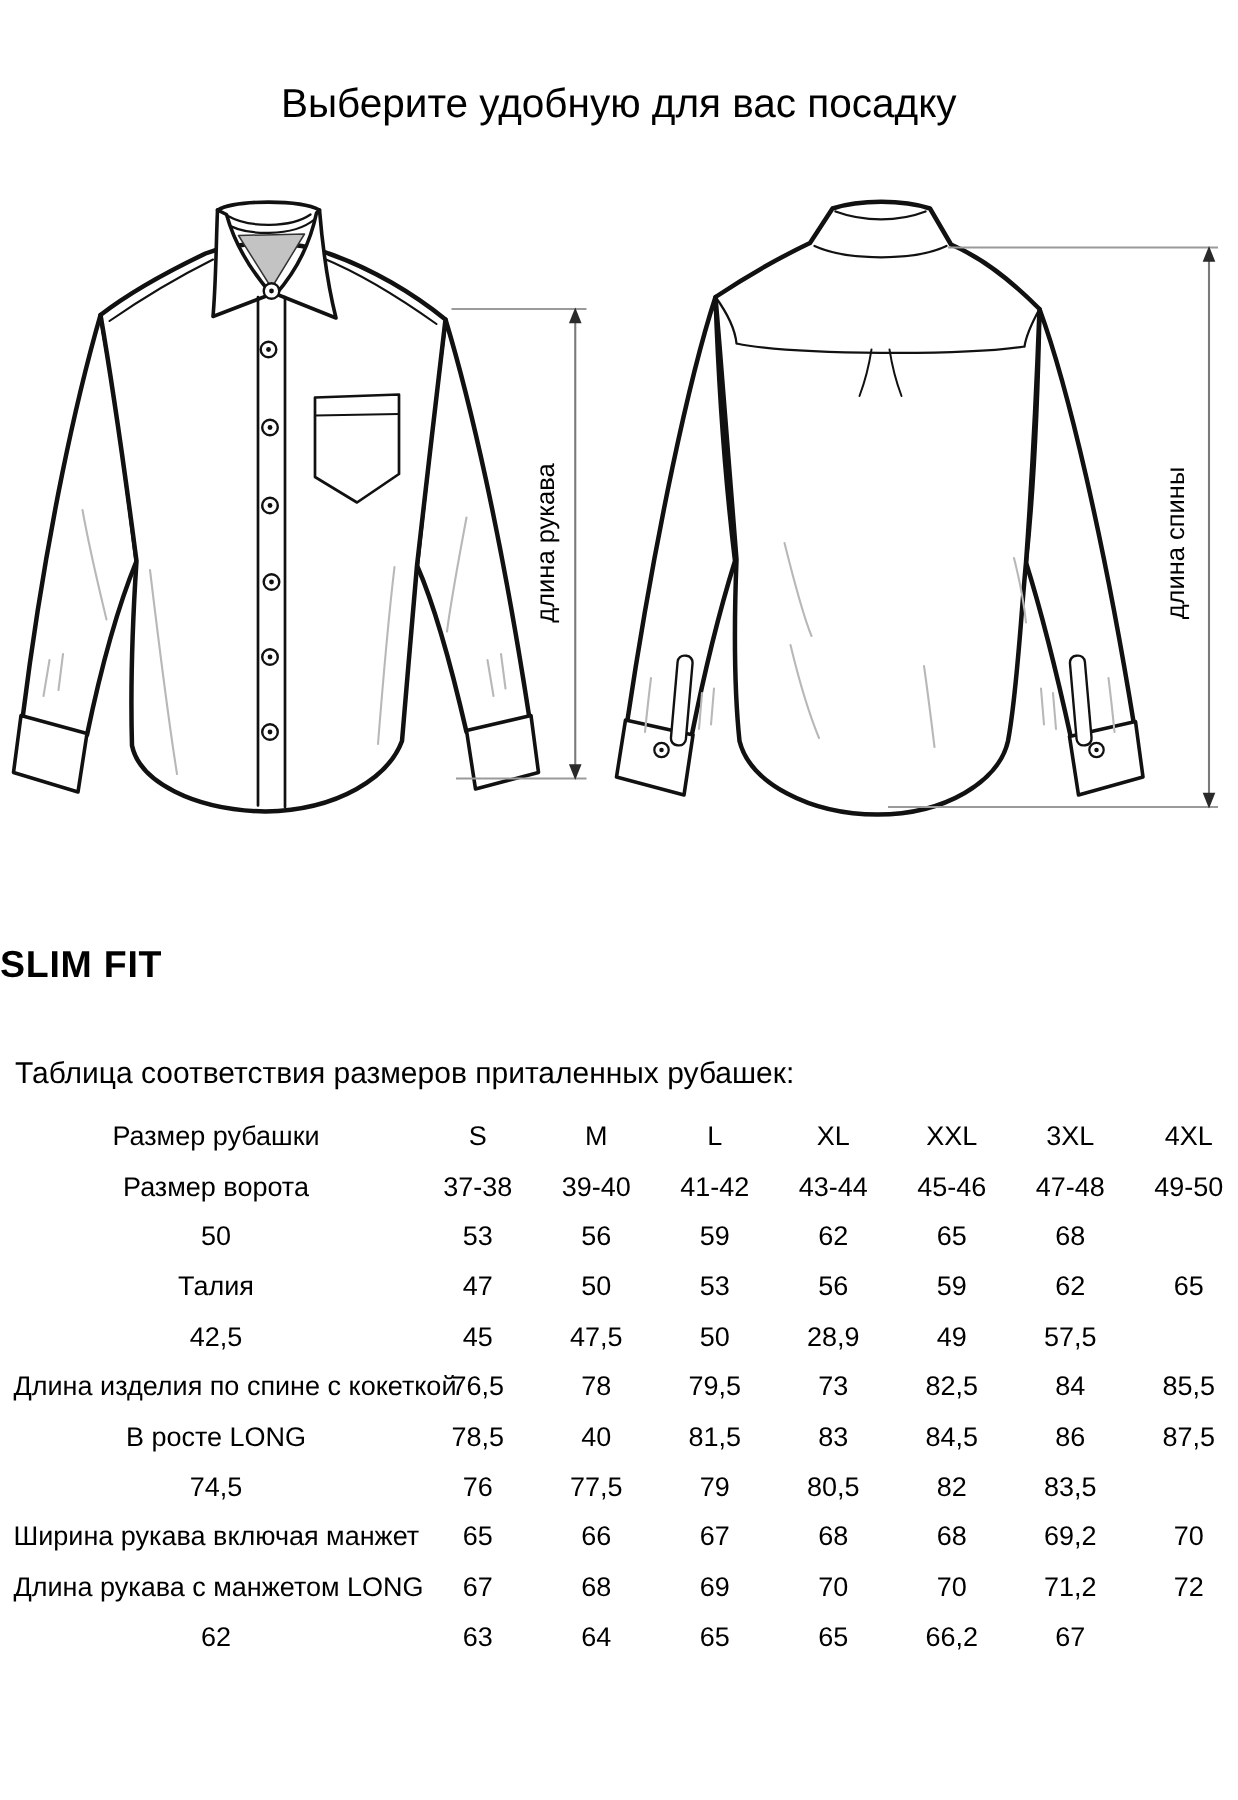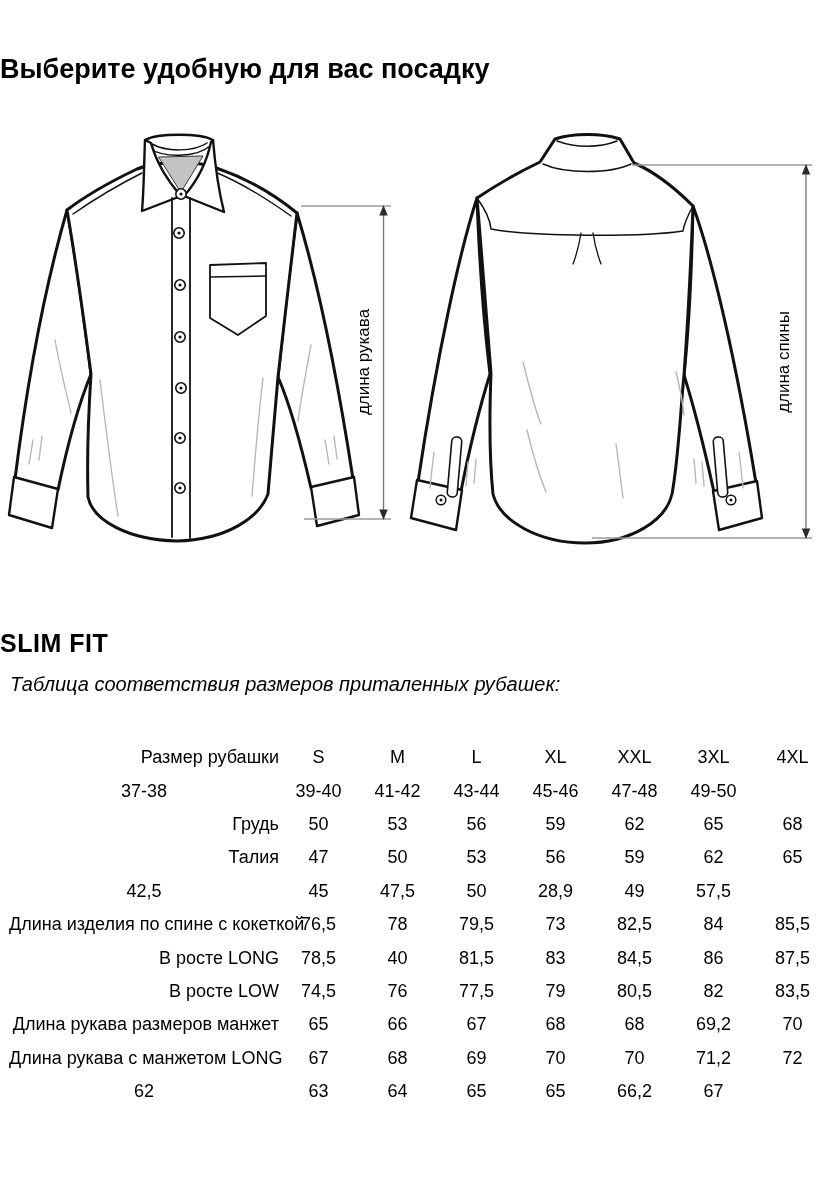--- a/index.html
+++ b/index.html
@@ -3,41 +3,41 @@
 <meta charset="utf-8">
 <style>
   html,body { margin:0; padding:0; }
   body {
     width:825px; height:1200px; position:relative; background:#ffffff;
     font-family:"Liberation Sans","DejaVu Sans",sans-serif; color:#000;
     overflow:hidden;
   }
   .page-title {
     position:absolute; top:52px; left:0; width:825px;
-    font-size:27px; line-height:34px; color:#000;font-weight:bold;
+    text-align:center; font-size:27px; line-height:34px; color:#000;
   }
   #diagram-svg { position:absolute; top:0; left:0; }
   #diagram-svg text {
     font-family:"Liberation Sans","DejaVu Sans",sans-serif;
     font-size:17px; fill:#000;
   }
   .fit-heading {
     position:absolute; left:0; top:629px;
     font-size:25px; font-weight:bold; letter-spacing:0.5px;
   }
   .fit-subtitle {
-    position:absolute; left:10px; top:672px;
-    font-size:20px; line-height:25px;font-style:italic;
+    position:absolute; left:10px; top:704px;
+    font-size:20px; line-height:25px;
   }
   .size-table { position:absolute; left:9px; top:741px; width:823px; }
   .trow {
     display:grid; grid-template-columns:270px repeat(7,79px);
     height:33.4px; align-items:center; font-size:18px;
   }
-  .trow .lbl { text-align:right; white-space:nowrap; }
+  .trow .lbl { text-align:center; white-space:nowrap; }
   .trow .val { text-align:center; }
 </style>
 </head>
 <body>
 
 <div class="page-title">Выберите удобную для вас посадку</div>
 
 <svg id="diagram-svg" width="825" height="600" viewBox="0 0 825 600" aria-hidden="true">
 
   <g fill="none" stroke="#111" stroke-width="3" stroke-linejoin="round" stroke-linecap="round">
@@ -178,30 +178,30 @@
       <div class="lbl">Размер рубашки</div>
       <div class="val">S</div>
       <div class="val">M</div>
       <div class="val">L</div>
       <div class="val">XL</div>
       <div class="val">XXL</div>
       <div class="val">3XL</div>
       <div class="val">4XL</div>
     </div>
     <div class="trow">
+      <div class="lbl">Размер ворота</div>
       <div class="val">37-38</div>
       <div class="val">39-40</div>
       <div class="val">41-42</div>
       <div class="val">43-44</div>
       <div class="val">45-46</div>
       <div class="val">47-48</div>
       <div class="val">49-50</div>
     </div>
     <div class="trow">
-      <div class="lbl">Грудь</div>
       <div class="val">50</div>
       <div class="val">53</div>
       <div class="val">56</div>
       <div class="val">59</div>
       <div class="val">62</div>
       <div class="val">65</div>
       <div class="val">68</div>
     </div>
     <div class="trow">
       <div class="lbl">Талия</div>
@@ -236,31 +236,30 @@
       <div class="lbl">В росте LONG</div>
       <div class="val">78,5</div>
       <div class="val">40</div>
       <div class="val">81,5</div>
       <div class="val">83</div>
       <div class="val">84,5</div>
       <div class="val">86</div>
       <div class="val">87,5</div>
     </div>
     <div class="trow">
-      <div class="lbl">В росте LOW</div>
       <div class="val">74,5</div>
       <div class="val">76</div>
       <div class="val">77,5</div>
       <div class="val">79</div>
       <div class="val">80,5</div>
       <div class="val">82</div>
       <div class="val">83,5</div>
     </div>
     <div class="trow">
-      <div class="lbl">Длина рукава размеров манжет</div>
+      <div class="lbl">Ширина рукава включая манжет</div>
       <div class="val">65</div>
       <div class="val">66</div>
       <div class="val">67</div>
       <div class="val">68</div>
       <div class="val">68</div>
       <div class="val">69,2</div>
       <div class="val">70</div>
     </div>
     <div class="trow">
       <div class="lbl">Длина рукава с манжетом LONG</div>

